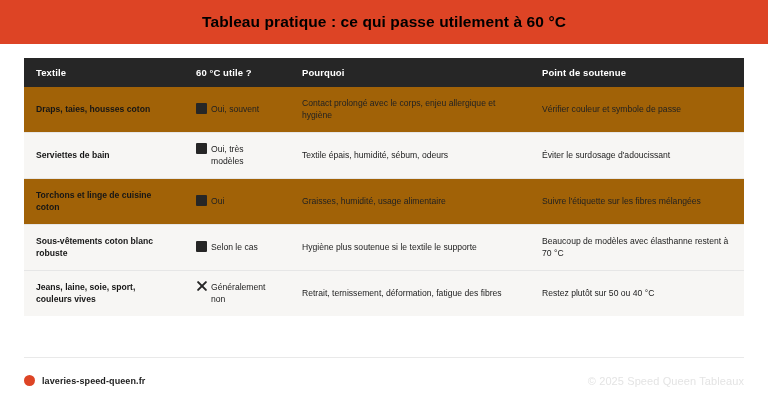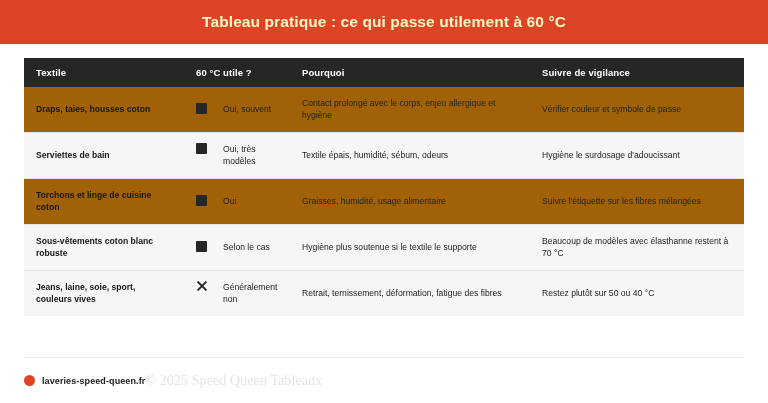--- a/index.html
+++ b/index.html
@@ -23,21 +23,21 @@
   
   .header {
     background: #dd4425;
     height: 44px;
     display: flex;
     align-items: center;
     justify-content: center;
     flex: 0 0 auto;
   }
   .header-title {
-    color: #fef9c3;
+    color: #000000;
     font-size: 15.5px;
     font-weight: bold;
     letter-spacing: 0.1px;
     text-align: center;
   }
   
   .table-wrap {
     flex: 1 1 auto;
     padding: 14px 24px 0 24px;
   }
@@ -76,21 +76,21 @@
     color: #161616;
   }
   .col-textile { width: 160px; }
   .col-util    { width: 106px; }
   .col-why     { width: 240px; }
   .col-watch   { width: 214px; }
 
   .util-cell {
     display: flex;
     align-items: flex-start;
-    gap: 16px;
+    gap: 4px;
   }
   .mark {
     flex: 0 0 auto;
     display: inline-block;
     width: 11px; height: 11px;
     position: relative;
     margin-top: 0px;
   }
   .mark.square {
     background: #262626;
@@ -113,43 +113,43 @@
   .util-text { display: inline-block; }
 
   
   .footer {
     flex: 0 0 auto;
     height: 46px;
     border-top: 1px solid #e9e9e9;
     margin: 0 24px;
     display: flex;
     align-items: center;
+    justify-content: space-between;
   }
   .brand {
     display: flex;
     align-items: center;
     gap: 7px;
   }
   .brand-dot {
     width: 11px; height: 11px;
     border-radius: 50%;
     background: #dd4425;
     display: inline-block;
   }
   .brand-text {
     font-size: 9px;
     font-weight: bold;
     color: #1c1c1c;
     letter-spacing: 0.1px;
   }
   .footer-right {
-    font-size: 14px;
+    font-size: 11px;
     color: #e4e4e4;
     letter-spacing: 0.1px;
-    font-family: Liberation Serif, serif;
   }
 </style>
 </head>
 <body>
 
 <div class="page">
 
   <div class="header">
     <div class="header-title">Tableau pratique : ce qui passe utilement à 60 °C</div>
   </div>
@@ -160,21 +160,21 @@
         <col class="col-textile">
         <col class="col-util">
         <col class="col-why">
         <col class="col-watch">
       </colgroup>
       <thead>
         <tr>
           <th>Textile</th>
           <th>60 °C utile ?</th>
           <th>Pourquoi</th>
-          <th>Suivre de vigilance</th>
+          <th>Point de soutenue</th>
         </tr>
       </thead>
       <tbody>
         <tr>
           <td>Draps, taies, housses coton</td>
           <td>
             <span class="util-cell">
               <span class="mark square"></span>
               <span class="util-text">Oui, souvent</span>
             </span>
@@ -184,21 +184,21 @@
         </tr>
         <tr class="alt">
           <td>Serviettes de bain</td>
           <td>
             <span class="util-cell">
               <span class="mark square"></span>
               <span class="util-text">Oui, très modèles</span>
             </span>
           </td>
           <td>Textile épais, humidité, sébum, odeurs</td>
-          <td>Hygiène le surdosage d'adoucissant</td>
+          <td>Éviter le surdosage d'adoucissant</td>
         </tr>
         <tr>
           <td>Torchons et linge de cuisine coton</td>
           <td>
             <span class="util-cell">
               <span class="mark square"></span>
               <span class="util-text">Oui</span>
             </span>
           </td>
           <td>Graisses, humidité, usage alimentaire</td>

